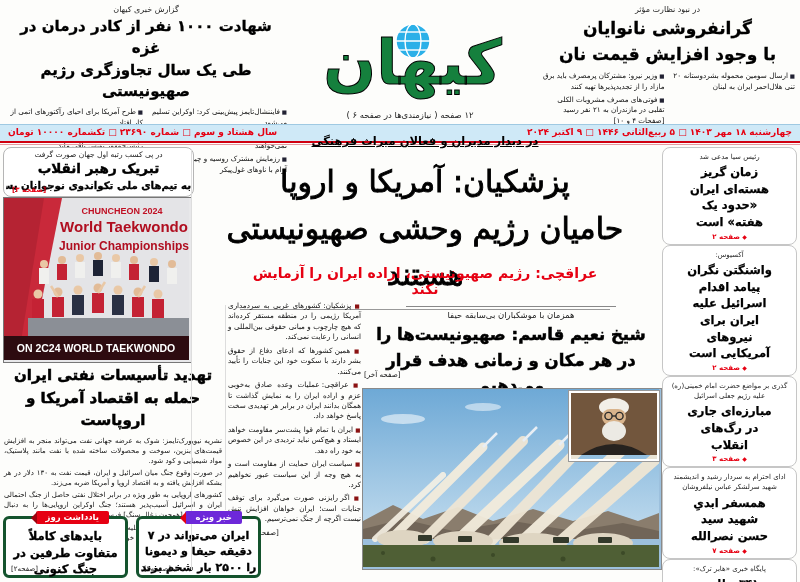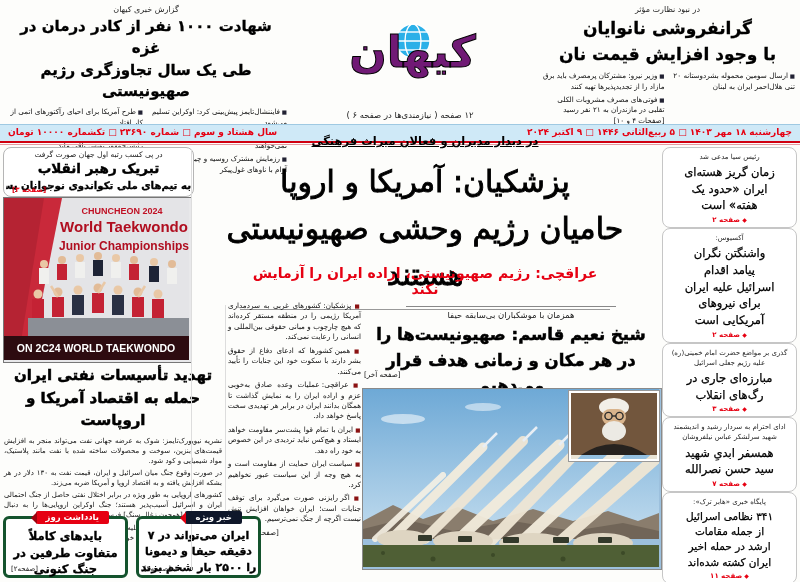--- a/index.html
+++ b/index.html
@@ -12,36 +12,36 @@
   .m-kicker{font-size:8px;color:#222;margin-bottom:2px;}
   .m-head{font-size:15px;font-weight:bold;line-height:1.45;color:#000;-webkit-text-stroke:.3px #000;}
   .mast-right .m-head{font-size:17px;line-height:1.5;}
   .mcols{display:flex;direction:rtl;margin-top:4px;gap:6px;}
   .mcol{flex:1;text-align:right;font-size:7.2px;line-height:1.5;color:#111;}
   .mitem{margin-bottom:2px;}
   .mitem::before{content:"■ ";font-size:5.5px;color:#223;}
   .m-ref{font-size:7.2px;text-align:left;color:#111;margin-top:1px;}
 
   .brand{position:absolute;top:8px;left:295px;width:235px;height:110px;text-align:center;}
-  .brand-word{position:absolute;top:18px;left:0;width:235px;font-size:44px;font-weight:bold;color:#701a75;direction:rtl;line-height:1.2;-webkit-text-stroke:1px #000;}
+  .brand-word{position:absolute;top:18px;left:0;width:235px;font-size:62px;font-weight:bold;color:#15803d;direction:rtl;line-height:1.2;-webkit-text-stroke:1px #000;}
   .globe{position:absolute;top:14px;left:99px;}
   .pages-line{position:absolute;top:110px;left:285px;width:250px;font-size:8.5px;direction:rtl;text-align:center;color:#1a1a1a;}
 
   
   .datestrip{position:absolute;top:124px;left:0;width:800px;height:16px;background:#cfe9f7;border-top:1px solid #9fc9e2;}
   .date-right{position:absolute;right:8px;top:2px;font-size:9px;font-weight:bold;color:#e60012;direction:rtl;}
   .date-left{position:absolute;left:8px;top:2px;font-size:9px;font-weight:bold;color:#e60012;direction:rtl;}
   .rule-red{position:absolute;top:141px;left:0;width:800px;height:2px;background:#d00010;}
   .rule-thin{position:absolute;top:144px;left:0;width:800px;height:1px;background:#e89aa0;}
 
   
   .sidebar{position:absolute;top:147px;right:3px;width:135px;display:flex;flex-direction:column;gap:0;}
   .sbox{border:1px solid #c6c6c6;border-radius:8px;background:#fff;padding:4px 5px 3px;text-align:center;direction:rtl;}
   .sk{font-size:7px;color:#222;line-height:1.45;}
-  .sh{font-size:11.5px;font-weight:normal;color:#000;line-height:1.45;margin:2px 16px;-webkit-text-stroke:.25px #000;}
+  .sh{font-size:11.5px;font-weight:bold;color:#000;line-height:1.45;margin:2px 16px;-webkit-text-stroke:.25px #000;}
   .sh.small{font-size:10.5px;}
   .sp{font-size:7px;color:#e60012;font-weight:bold;}
   .sp::before{content:"◆ ";font-size:6px;}
 
   
   .lead-kicker{position:absolute;top:134px;left:190px;width:470px;text-align:center;font-size:11.5px;font-weight:bold;direction:rtl;color:#000;text-decoration:underline;}
   .lead-h{position:absolute;top:159px;left:188px;width:474px;text-align:center;direction:rtl;font-weight:normal;color:#000;font-size:30px;line-height:1.55;-webkit-text-stroke:.9px #000;letter-spacing:-.5px;}
   .lead-sub{position:absolute;top:263px;left:240px;width:370px;text-align:center;font-size:14px;font-weight:bold;color:#e60012;direction:rtl;padding:2px 0 12px;border-bottom:1px solid #999;}
   .lead-bullets{position:absolute;top:301px;left:228px;width:133px;direction:rtl;text-align:justify;font-size:7.2px;line-height:1.45;color:#111;}
   .lead-bullets p{margin:0 0 3px;}
@@ -71,21 +71,21 @@
   .oil-h{text-align:center;font-size:15px;font-weight:bold;line-height:1.5;color:#000;-webkit-text-stroke:.5px #000;}
   .oil-body{font-size:7px;line-height:1.45;text-align:justify;color:#111;margin-top:4px;padding:0 2px;}
   .oil-body p{margin:0 0 2px;}
   .oil-ref{font-size:7.2px;text-align:left;color:#111;padding-left:2px;}
 
   
   .bottom-boxes{position:absolute;top:516px;left:3px;width:258px;height:62px;display:flex;gap:8px;}
   .bbox{flex:1;position:relative;border:3px solid #14532d;border-radius:6px;background:#fff;text-align:center;direction:rtl;padding-top:9px;}
   .blabel{position:absolute;top:-8px;right:16px;padding:1px 10px 2px;color:#fff;font-size:8.5px;font-weight:bold;border-radius:2px;white-space:nowrap;z-index:2;}
   .blabel.red{background:#e60012;}
-  .blabel.gray{background:#0f172a;}
+  .blabel.gray{background:#6d28d9;}
   .blabel::after{content:"";position:absolute;left:-11px;top:1px;border:6px solid transparent;}
   .blabel.red::after{border-right-color:#9e000c;}
   .blabel.gray::after{border-right-color:#e60012;}
   .bh{font-size:11.5px;font-weight:bold;line-height:1.45;color:#000;-webkit-text-stroke:.35px #000;}
   .bh.small{font-size:11px;}
   .bref{position:absolute;bottom:2px;left:5px;font-size:7px;color:#111;}
 
   .vdiv{position:absolute;width:1px;background:#ddd;}
 </style>
 </head>

